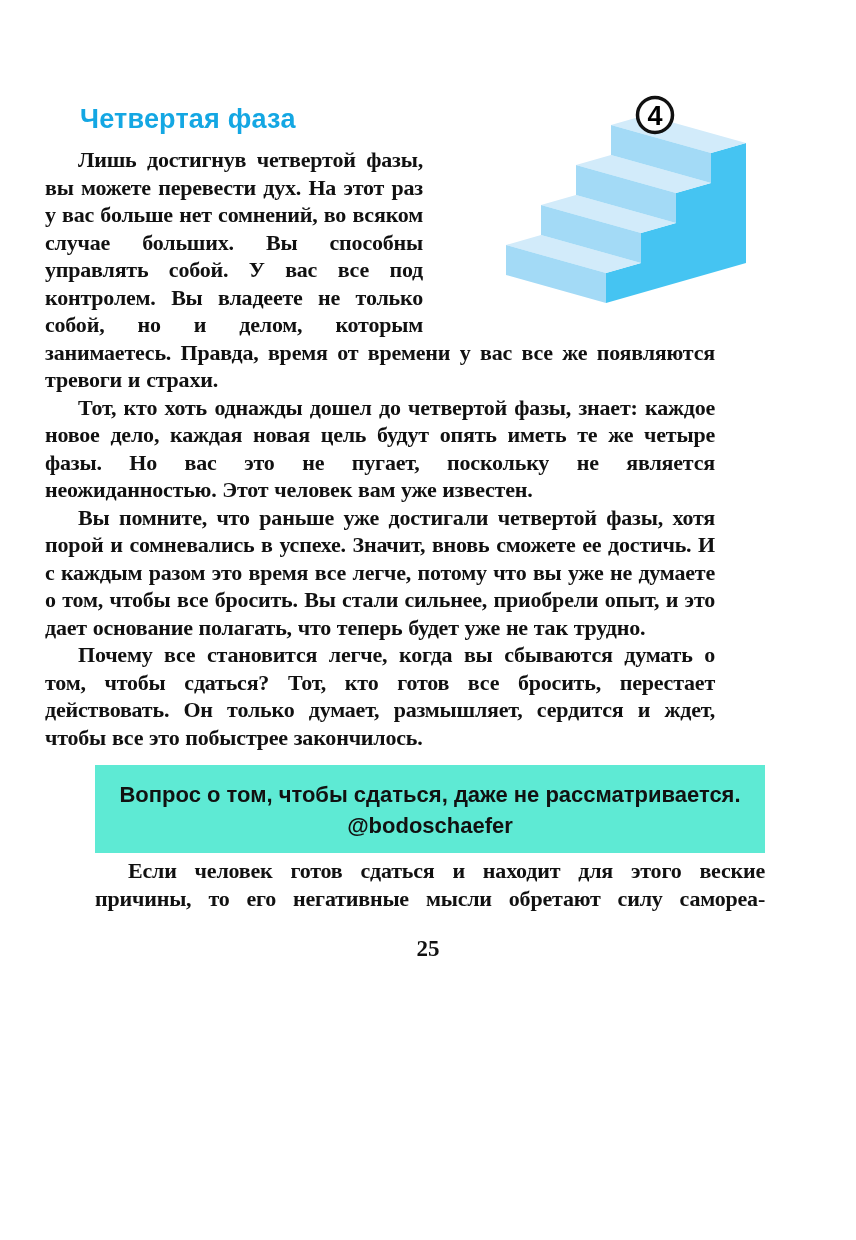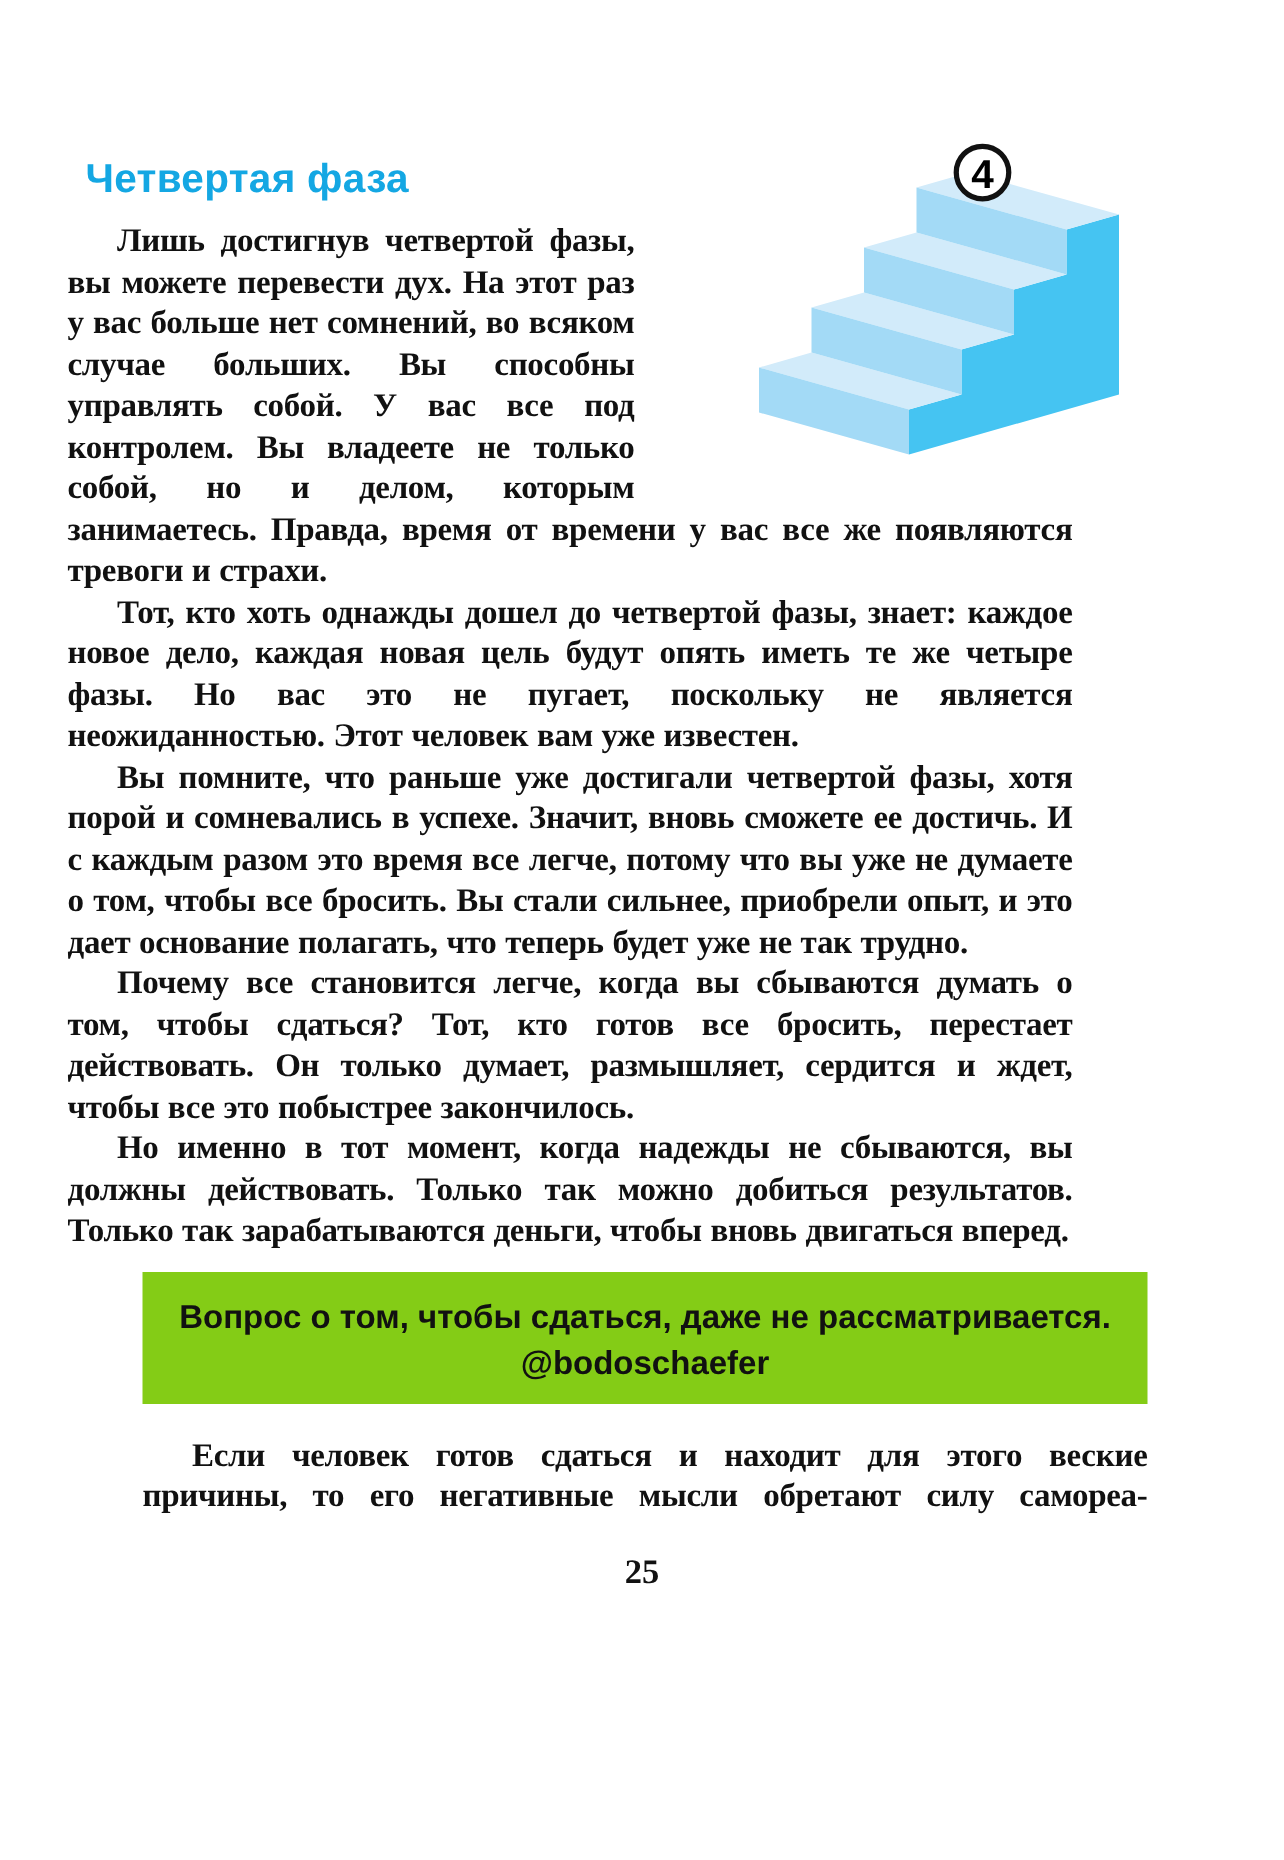--- a/index.html
+++ b/index.html
@@ -4,21 +4,21 @@
 <style>
   html,body{margin:0;padding:0;}
   body{
     width:856px;height:1240px;background:#ffffff;position:relative;overflow:hidden;
     font-family:"Liberation Serif", serif;
   }
   .content{position:relative;width:856px;height:1240px;}
   h1.heading{
     font-family:"Liberation Sans", sans-serif;
     font-weight:700;font-size:27px;line-height:30px;
-    margin:0;padding:104px 0 0 57px;
+    margin:0;padding:104px 0 0 80px;
     letter-spacing:0.2px;
   }
   .illustration{
     position:absolute;left:498px;top:82px;width:282px;height:240px;
   }
   .bodytext{
     margin:12px 0 0 45px;width:670px;
     font-weight:700;font-size:22px;line-height:27.5px;
     text-align:justify;color:#111111;letter-spacing:-0.2px;
     word-spacing:0.5px;
@@ -27,21 +27,21 @@
   .bodytext p{margin:0;text-indent:33px;}
   .u{text-decoration-thickness:2px;text-underline-offset:4px;}
   .quote-box{
     margin:14px 0 0 95px;width:670px;box-sizing:border-box;
     padding:14px 24px 12px 24px;
     font-family:"Liberation Sans", sans-serif;
     font-weight:700;font-size:22px;line-height:31px;
     text-align:center;color:#111111;
   }
   .closing{
-    margin:20px 0 0 95px;width:670px;
+    margin:4px 0 0 95px;width:670px;
     font-weight:700;font-size:22px;line-height:27.5px;
     text-align:justify;color:#111111;letter-spacing:-0.2px;
   }
   .closing p{margin:0;text-indent:33px;text-align-last:justify;}
   .page-number{
     margin-top:24px;text-align:center;
     font-weight:700;font-size:23px;color:#111111;
   }
   svg text.badge{
     font-family:"Liberation Sans", sans-serif;font-weight:700;font-size:27px;
@@ -74,25 +74,24 @@
     </svg>
   </div>
 
   <div class="bodytext">
     <div class="float-spacer"></div>
     <div id="paragraphs">
         <p><span>Лишь достигнув четвертой фазы, вы можете перевести дух. На этот раз у вас больше нет сомнений, во всяком случае больших. Вы способны управлять собой. У вас все под контролем. Вы владеете не только собой, но и делом, которым занимаетесь. Правда, время от времени у вас все же появляются тревоги и страхи.</span></p>
         <p><span>Тот, кто хоть однажды дошел до четвертой фазы, знает: каждое новое дело, каждая новая цель будут </span><span class="u">опять</span><span> иметь те же четыре фазы. Но вас это не пугает, поскольку не является неожиданностью. Этот человек вам уже известен.</span></p>
         <p><span>Вы помните, что раньше уже достигали четвертой фазы, хотя порой и сомневались в успехе. Значит, вновь сможете ее достичь. И с каждым разом это время все легче, потому что </span><span class="u">вы уже не думаете о том, чтобы все бросить</span><span>. Вы стали сильнее, приобрели опыт, и это дает основание полагать, что теперь будет уже не так трудно.</span></p>
         <p><span>Почему все становится легче, когда вы сбываются думать о том, чтобы сдаться? </span><span class="u">Тот, кто готов все бросить, перестает действовать</span><span>. Он только думает, размышляет, сердится и ждет, чтобы все это побыстрее закончилось.</span></p>
-        <p><span>Но именно в тот момент, когда надежды не сбываются, вы должны действовать. Только так можно добиться результатов. Только так зарабатываются деньги, чтобы вновь двигаться вперед.</span></p>
       </div>
   </div>
 
-  <div class="quote-box" style="background: #84cc16;">
+  <div class="quote-box" style="background: #5eead4;">
     <div>Вопрос о том, чтобы сдаться, даже не рассматривается.</div>
     <div>@bodoschaefer</div>
   </div>
 
   <div class="closing">
     <div id="closing">
         <p><span>Если человек готов сдаться и находит для этого веские причины, то </span><span class="u">его негативные мысли обретают силу самореа-</span></p>
       </div>
   </div>
 

